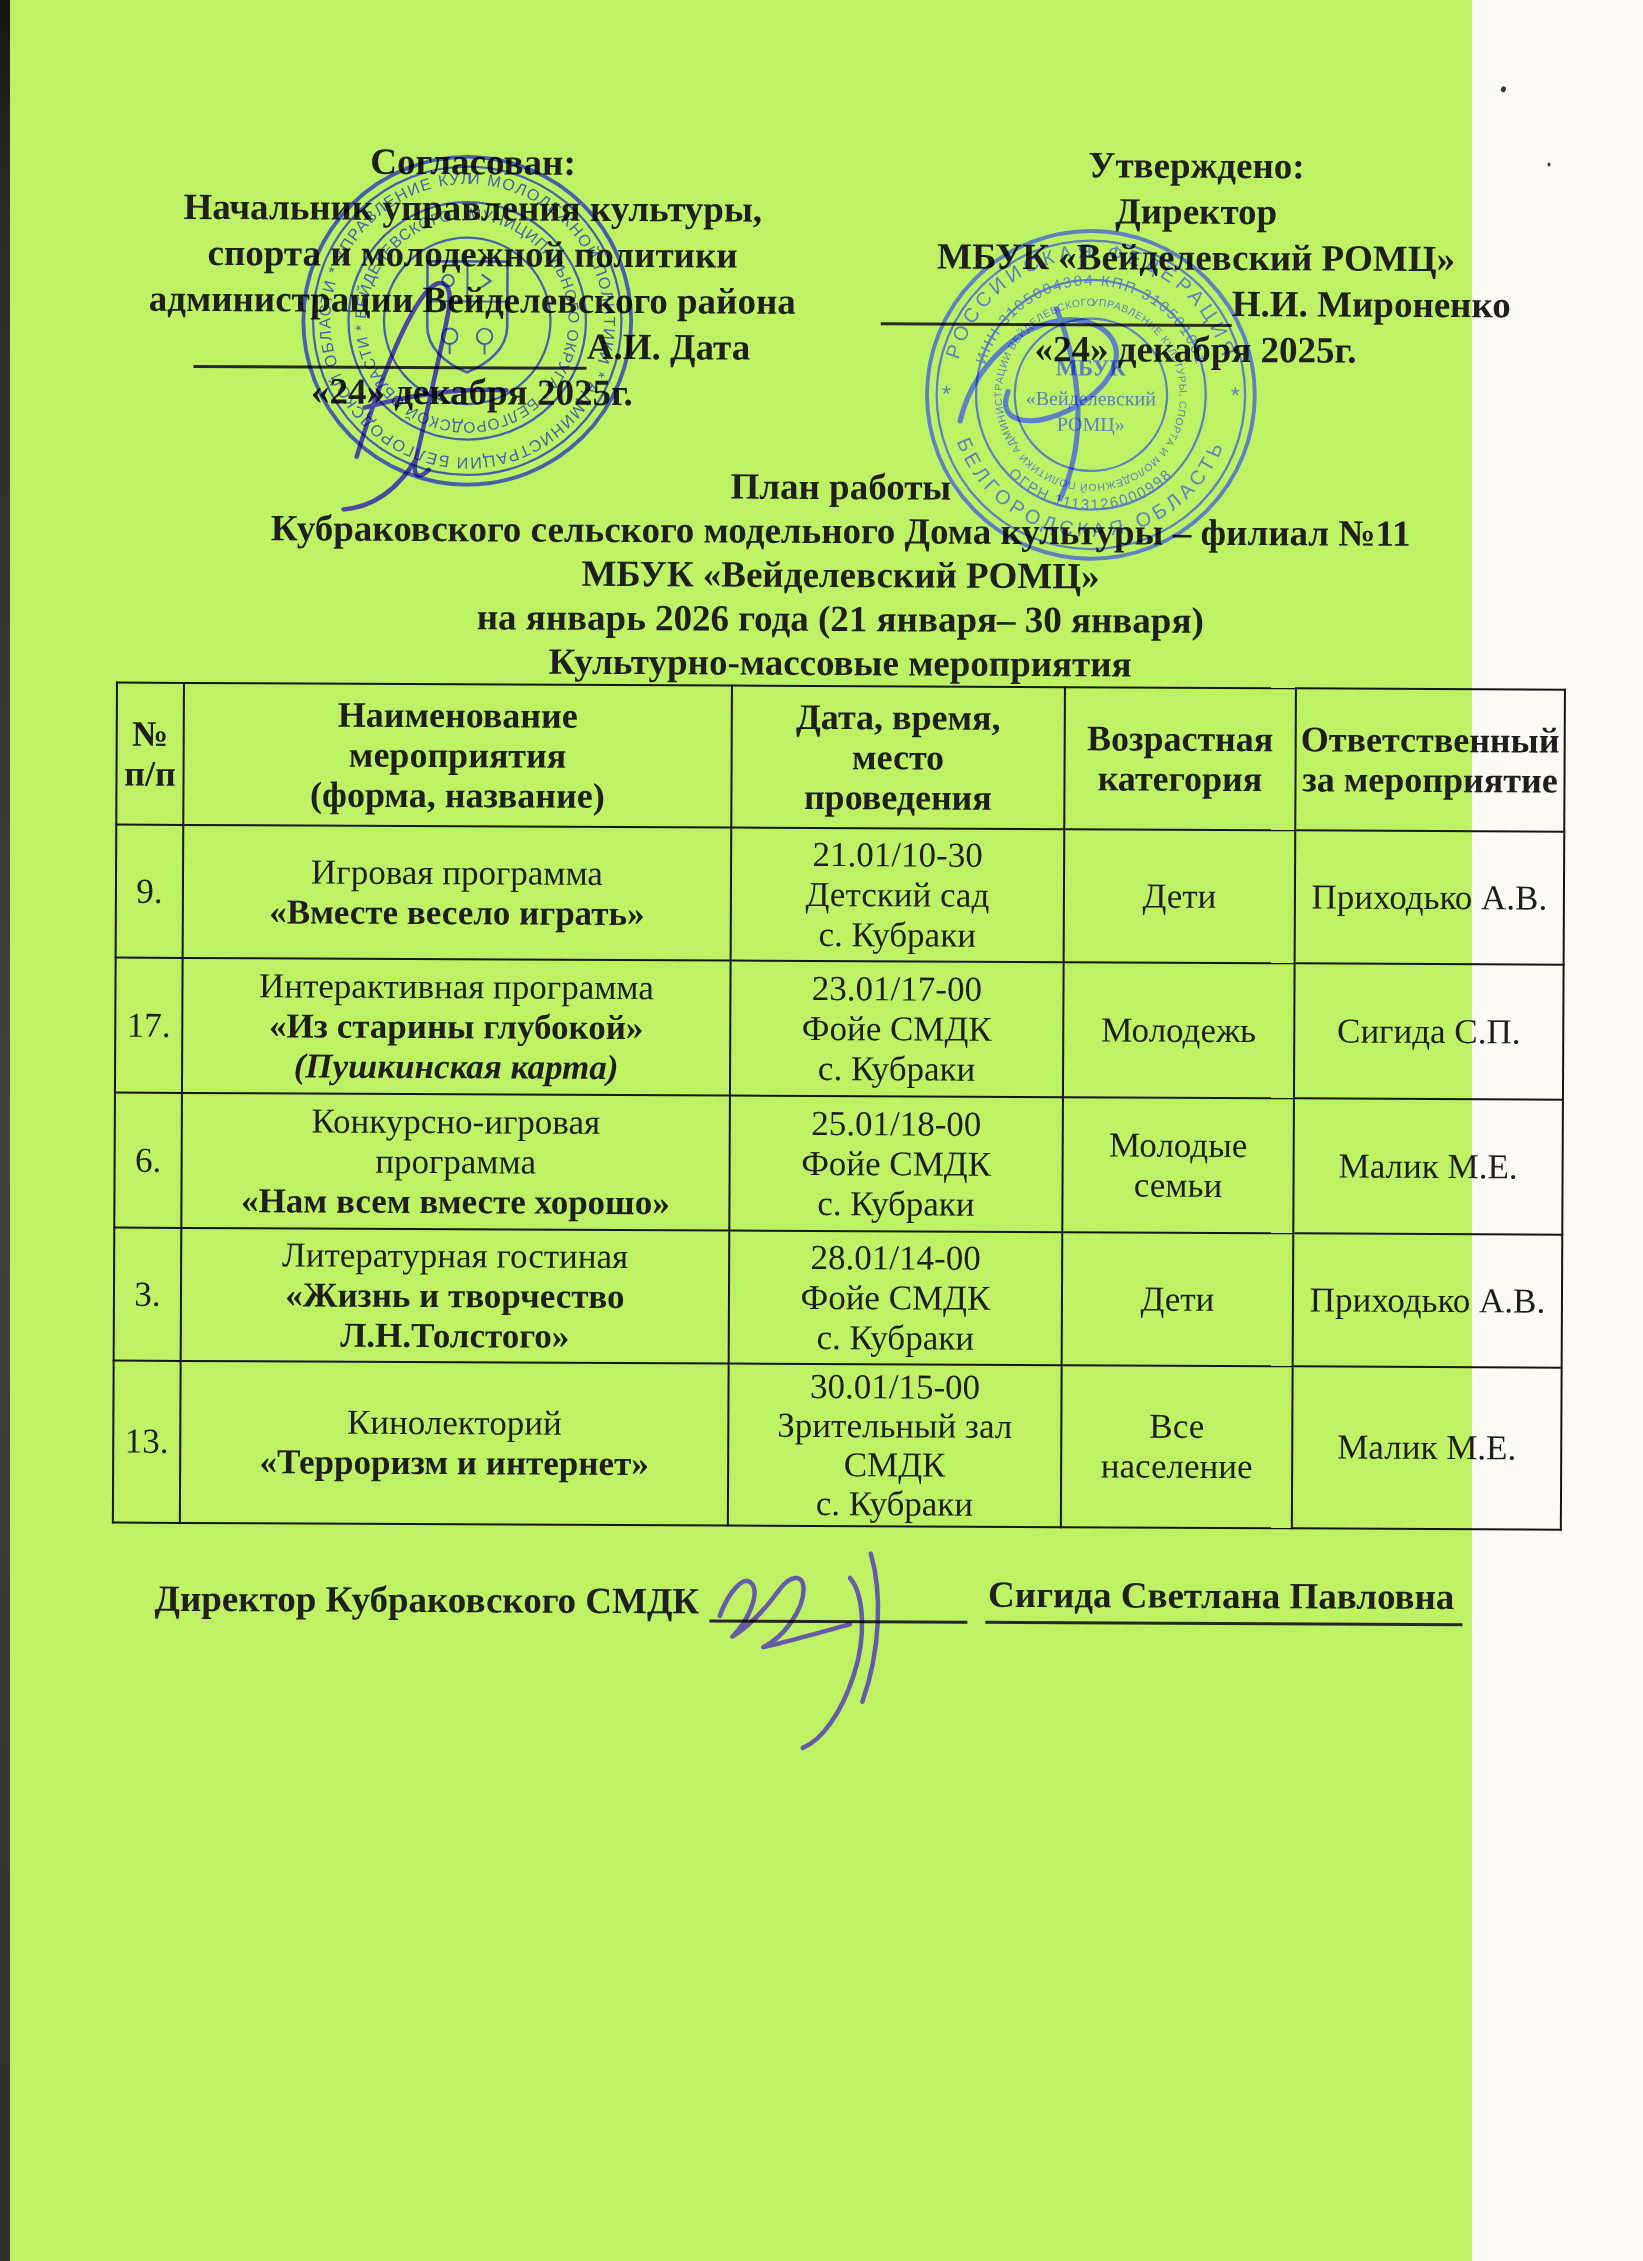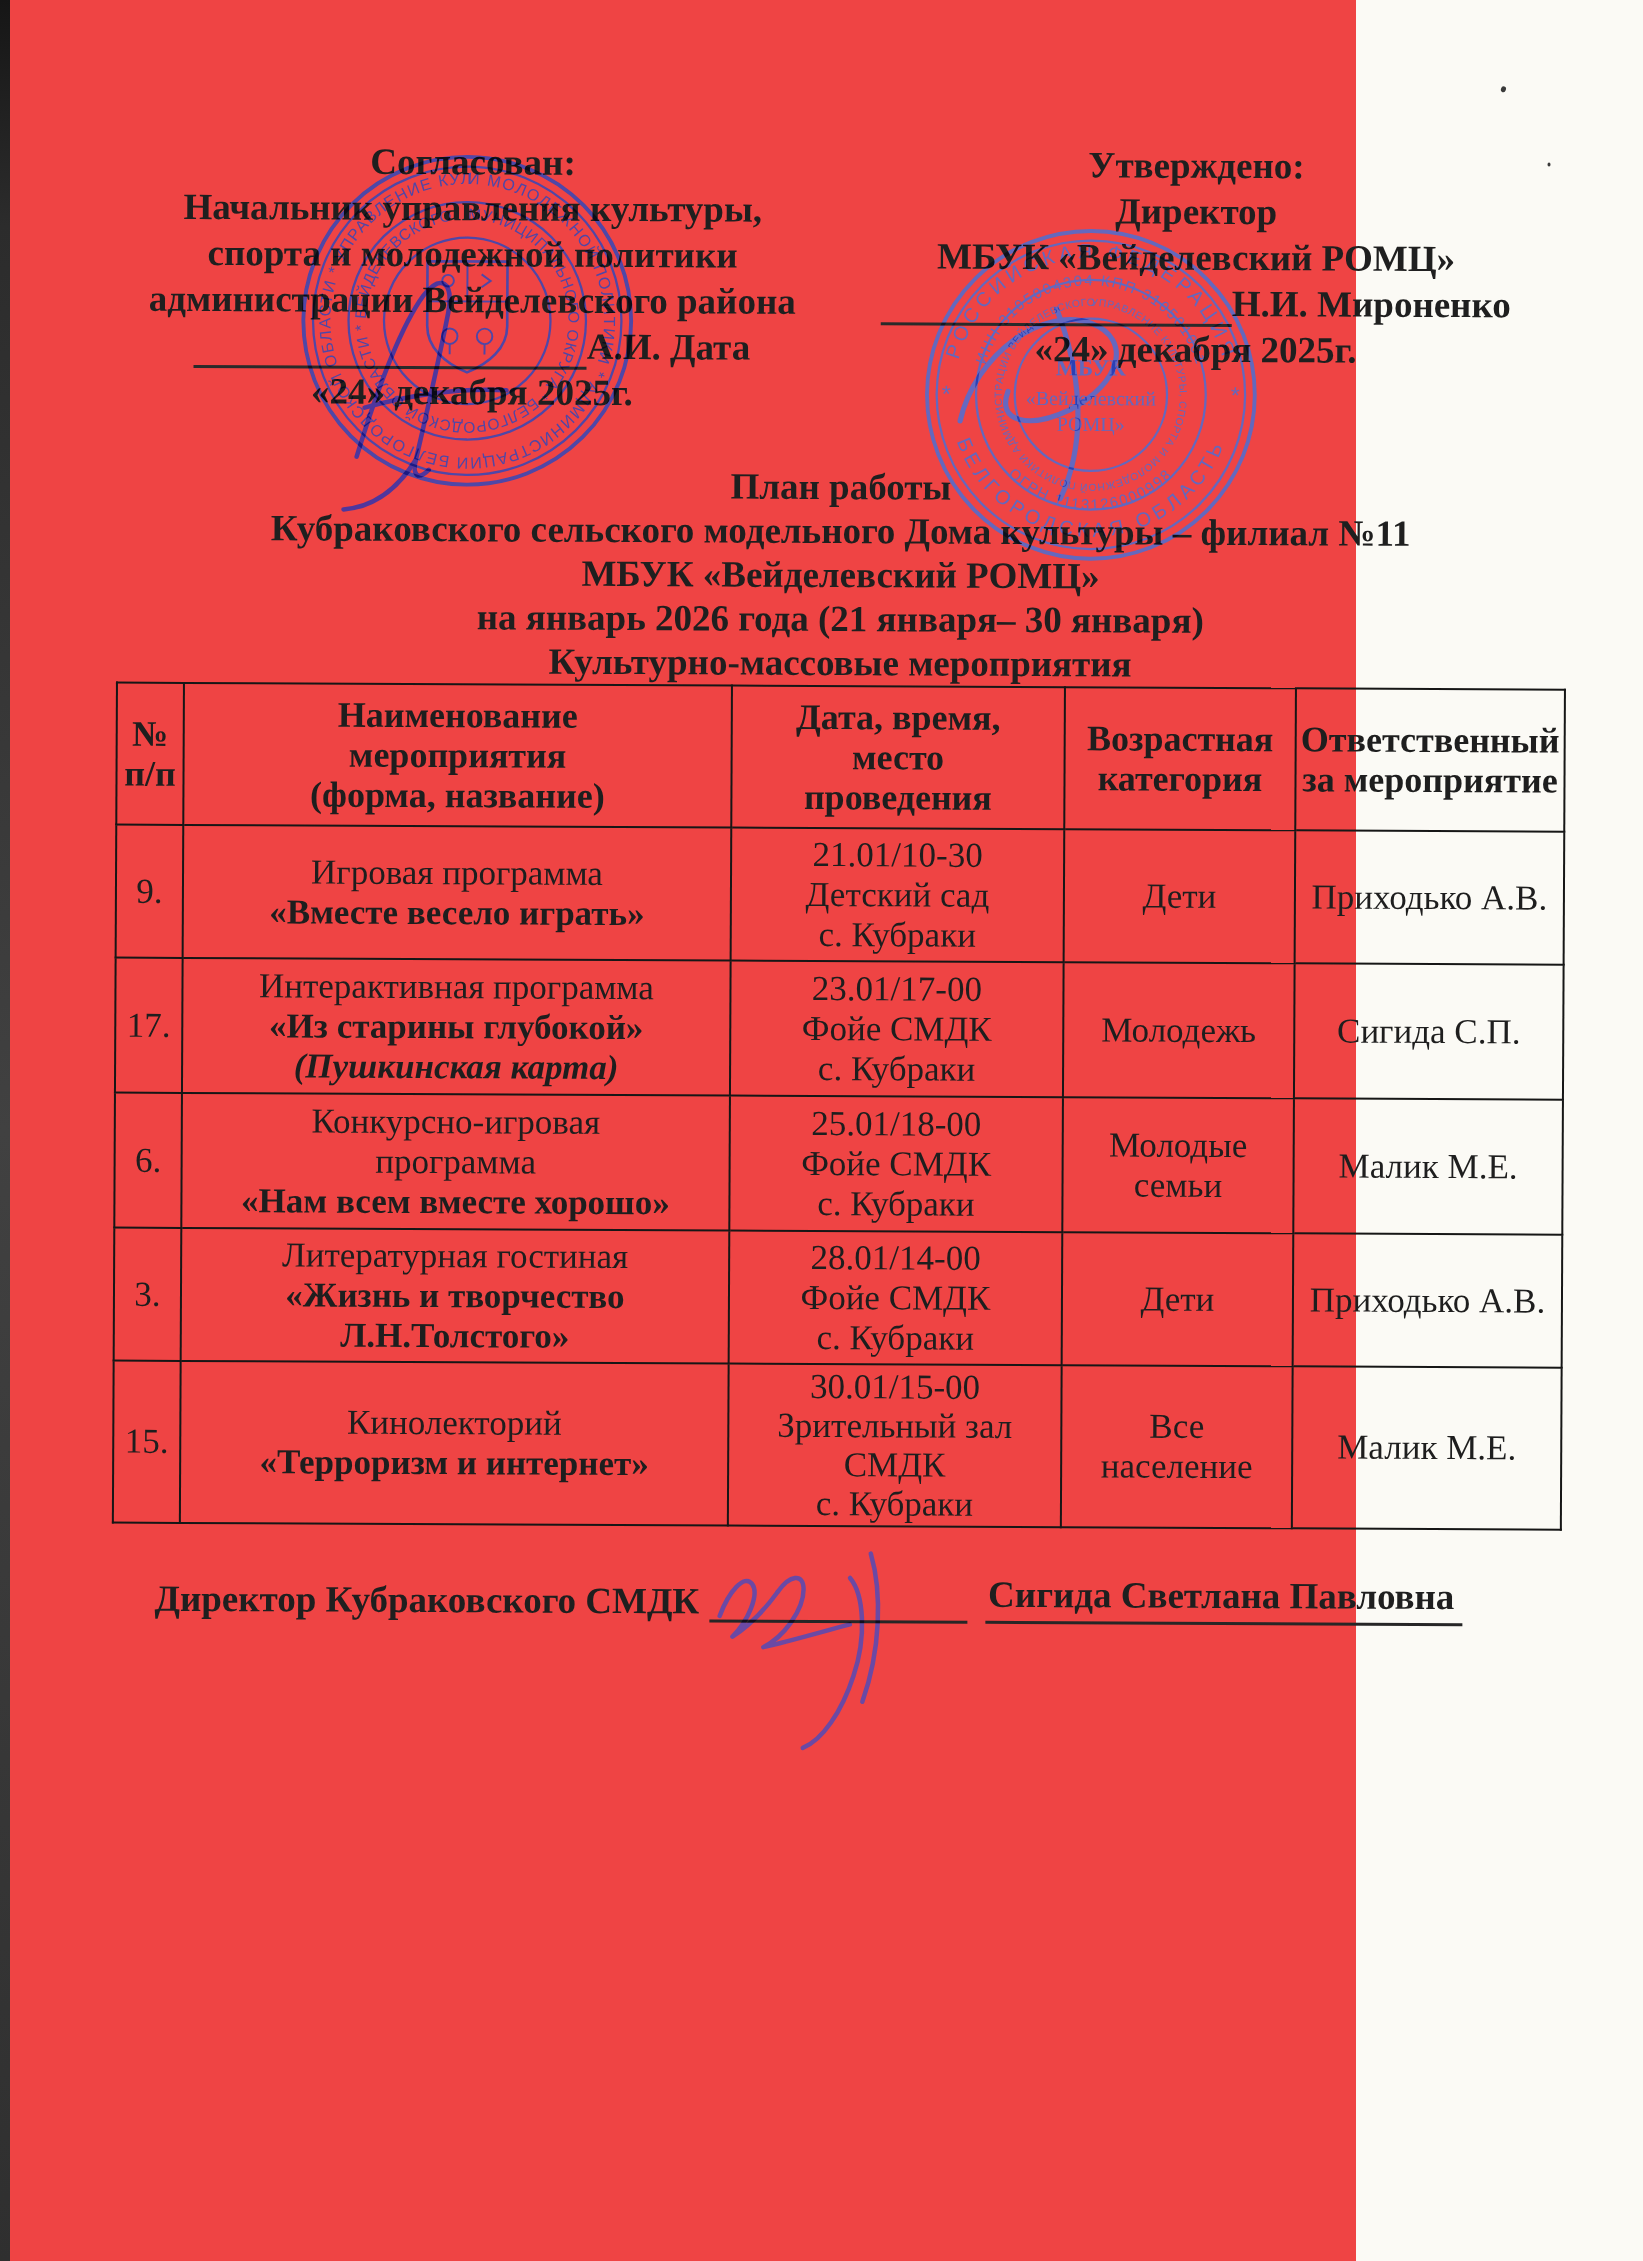--- a/index.html
+++ b/index.html
@@ -3,21 +3,21 @@
 <meta charset="utf-8">
 <style>
   html,body{margin:0;padding:0;}
   body{
     width:1644px;height:2261px;
     background:#fbfaf5;
     font-family:"Liberation Serif","DejaVu Serif",serif;
     color:#212121;
     overflow:hidden;
   }
-  .page{position:relative;width:1356px;height:2261px;background:#ef4444;}
+  .page{position:relative;width:1472px;height:2261px;background:#bef264;}
   .scan-edge{
     position:absolute;left:0;top:0;width:9.7px;height:2261px;
     background:linear-gradient(180deg,#161616 0%,#2c2c2c 10%,#414141 50%,#2f2f2f 100%);
   }
   .doc{position:absolute;left:0;top:0;width:1644px;height:2261px;
        transform:rotate(.28deg);transform-origin:819px 64px;}
   
   .blk{position:absolute;top:141px;text-align:center;font-weight:bold;
        font-size:37px;line-height:46px;color:#1f1f1f;}
   .blk-left{left:119px;width:709px;}
@@ -182,21 +182,21 @@
           </td>
           <td>
             <div>28.01/14-00</div>
             <div>Фойе СМДК</div>
             <div>с. Кубраки</div>
           </td>
           <td>Дети</td>
           <td>Приходько А.В.</td>
         </tr>
         <tr style="height:162px">
-          <td>15.</td>
+          <td>13.</td>
           <td>
             <div>Кинолекторий</div>
             <div class="b">«Терроризм и интернет»</div>
           </td>
           <td style="line-height:39px">
             <div>30.01/15-00</div>
             <div>Зрительный зал</div>
             <div>СМДК</div>
             <div>с. Кубраки</div>
           </td>

